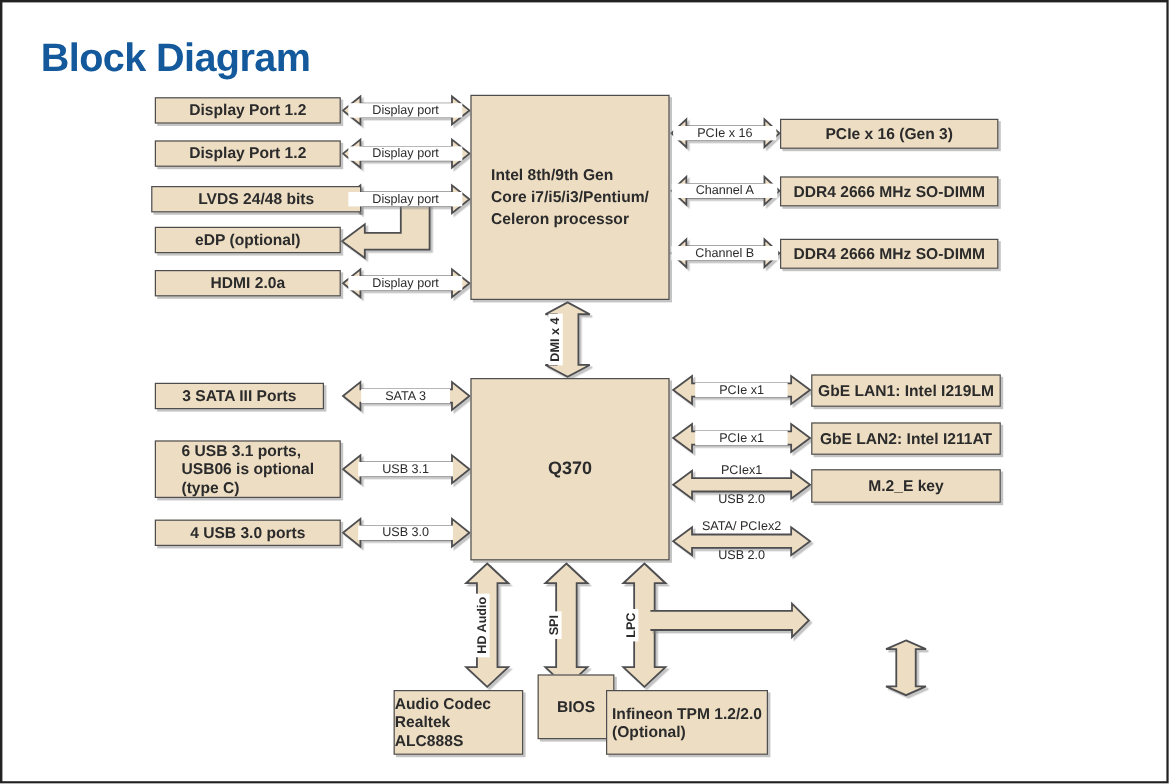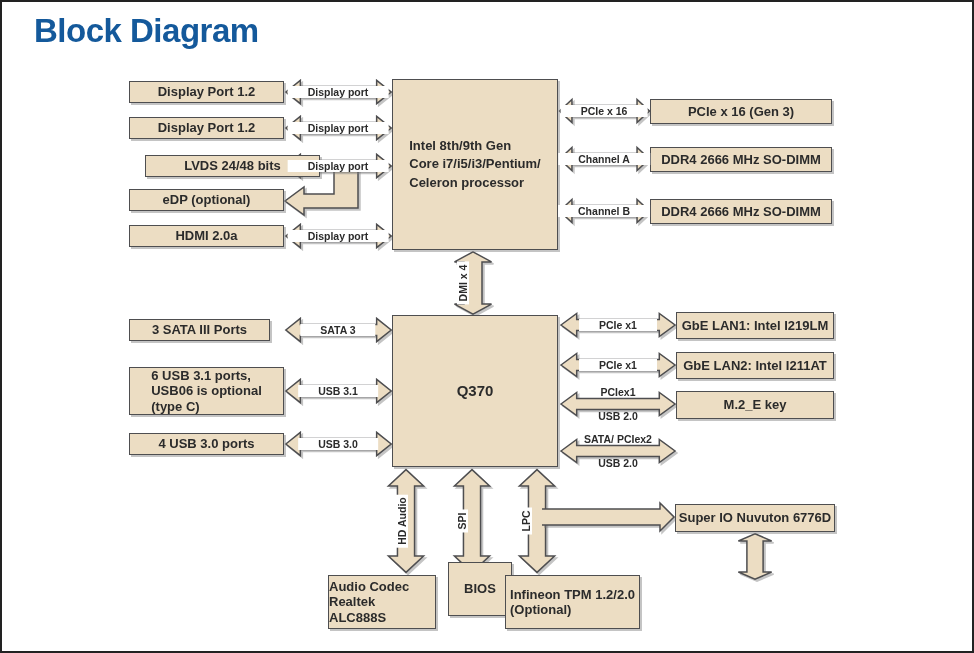--- a/index.html
+++ b/index.html
@@ -2,38 +2,38 @@
 <html><head>
 <meta charset="utf-8">
 <style>
   html,body{margin:0;padding:0;background:#e8e8e8;}
   .stage{
     position:relative;width:974px;height:653px;background:#ffffff;
     border:2px solid #222;box-sizing:border-box;overflow:hidden;
     font-family:"Liberation Sans","DejaVu Sans",sans-serif;color:#2b2b2b;
   }
   .page-title{
-    position:absolute;left:32px;top:10px;margin:0;
+    position:absolute;left:32px;top:27px;margin:0;
     font-size:33px;font-weight:bold;letter-spacing:-0.5px;color:#14599B;
   }
   .box{
     position:absolute;background:#ECDDC3;border:1.6px solid #4E4E50;
     box-sizing:border-box;box-shadow:2px 2px 0 rgba(125,125,125,.45);
     display:flex;align-items:center;justify-content:center;text-align:left;
     font-size:13px;font-weight:bold;line-height:1.18;white-space:pre-line;
   }
   .box.small{font-size:12px;}
   svg.arrow,svg.branch{
     position:absolute;overflow:visible;
     filter:drop-shadow(2px 2px 0 rgba(125,125,125,.45));
   }
   svg.arrow use,svg.branch path{fill:#ECDDC3;stroke:#4E4E50;stroke-width:1.5px;}
   .alabel{
     position:absolute;transform:translate(-50%,-50%);
-    background:#fff;padding:0 20px;font-size:10.5px;font-weight:bold;
+    background:#fff;padding:0 20px;font-size:10.5px;font-weight:normal;
     line-height:12px;white-space:nowrap;color:#2b2b2b;text-align:center;
   }
   .alabel.nobg{background:transparent;}
   .vlabel{
     position:absolute;transform:translate(-50%,-50%) rotate(-90deg);
     background:#fff;padding:0 3px;font-size:10.5px;font-weight:bold;
     line-height:12px;white-space:nowrap;color:#2b2b2b;
   }
 </style>
 </head>
@@ -117,21 +117,21 @@
   <svg class="branch" style="left:540px;top:498px" width="136" height="34" viewBox="0 0 136 34">
     <path d="M0,9 L118,9 L118,3 L132,17 L118,31 L118,25 L0,25"></path>
   </svg>
 
   <svg class="arrow" style="left:735px;top:531px" width="36" height="47" viewBox="0 0 40 100" preserveAspectRatio="none">
       <use href="#va-path"></use>
     </svg>
 
   <div class="box" style="left:127px;top:79px;width:155px;height:22px">Display Port 1.2</div>
   <div class="box" style="left:127px;top:115px;width:155px;height:22px">Display Port 1.2</div>
-  <div class="box" style="left:143px;top:153px;width:175px;height:22px">LVDS 24/48 bits</div>
+  <div class="box" style="left:124px;top:153px;width:175px;height:22px">LVDS 24/48 bits</div>
   <div class="box" style="left:127px;top:187px;width:155px;height:22px">eDP (optional)</div>
   <div class="box" style="left:127px;top:223px;width:155px;height:22px">HDMI 2.0a</div>
 
   <div class="box" style="left:390px;top:77px;width:166px;height:171px;line-height:1.4">Intel 8th/9th Gen
 Core i7/i5/i3/Pentium/
 Celeron processor</div>
 
   <div class="box" style="left:648px;top:97px;width:182px;height:25px">PCIe x 16 (Gen 3)</div>
   <div class="box" style="left:648px;top:145px;width:182px;height:25px">DDR4 2666 MHz SO-DIMM</div>
   <div class="box" style="left:648px;top:197px;width:182px;height:25px">DDR4 2666 MHz SO-DIMM</div>
@@ -147,21 +147,20 @@
   <div class="box" style="left:674px;top:310px;width:158px;height:27px">GbE LAN1: Intel I219LM</div>
   <div class="box" style="left:674px;top:350px;width:158px;height:27px">GbE LAN2: Intel I211AT</div>
   <div class="box" style="left:674px;top:389px;width:158px;height:28px">M.2_E key</div>
 
   <div class="box" style="left:326px;top:573px;width:108px;height:54px">Audio Codec
 Realtek ALC888S</div>
   <div class="box" style="left:446px;top:560px;width:64px;height:54px">BIOS</div>
   <div class="box" style="left:503px;top:573px;width:135px;height:54px">Infineon TPM 1.2/2.0
 (Optional)</div>
 
-  <div class="box" style="left:673px;top:502px;width:160px;height:28px">Super IO Nuvuton 6776D</div>
 
   <span class="alabel" style="left:336px;top:90px">Display port</span>
   <span class="alabel" style="left:336px;top:126px">Display port</span>
   <span class="alabel" style="left:336px;top:164px">Display port</span>
   <span class="alabel" style="left:336px;top:234px">Display port</span>
 
   <span class="alabel" style="left:602px;top:109px">PCIe x 16</span>
   <span class="alabel" style="left:602px;top:157px">Channel A</span>
   <span class="alabel" style="left:602px;top:209px">Channel B</span>
 

